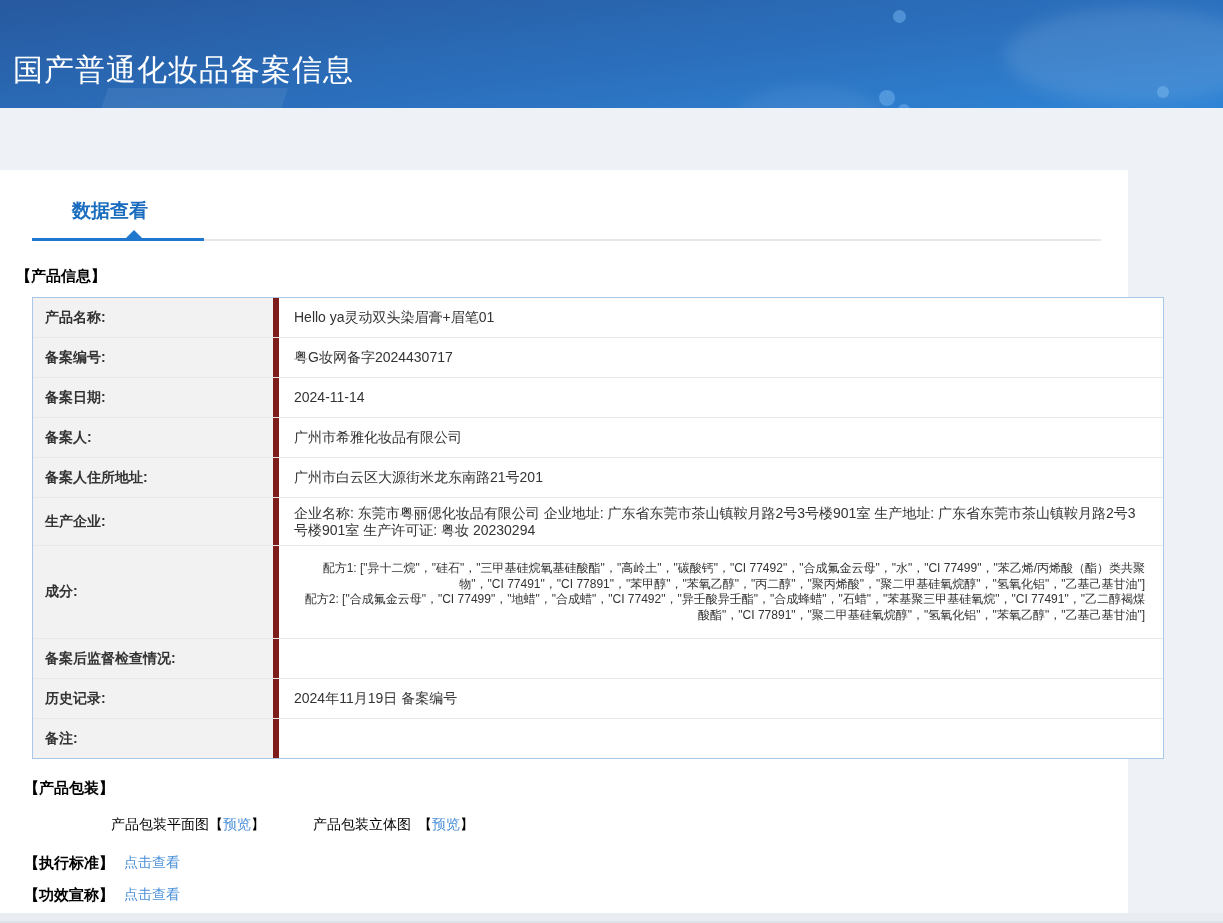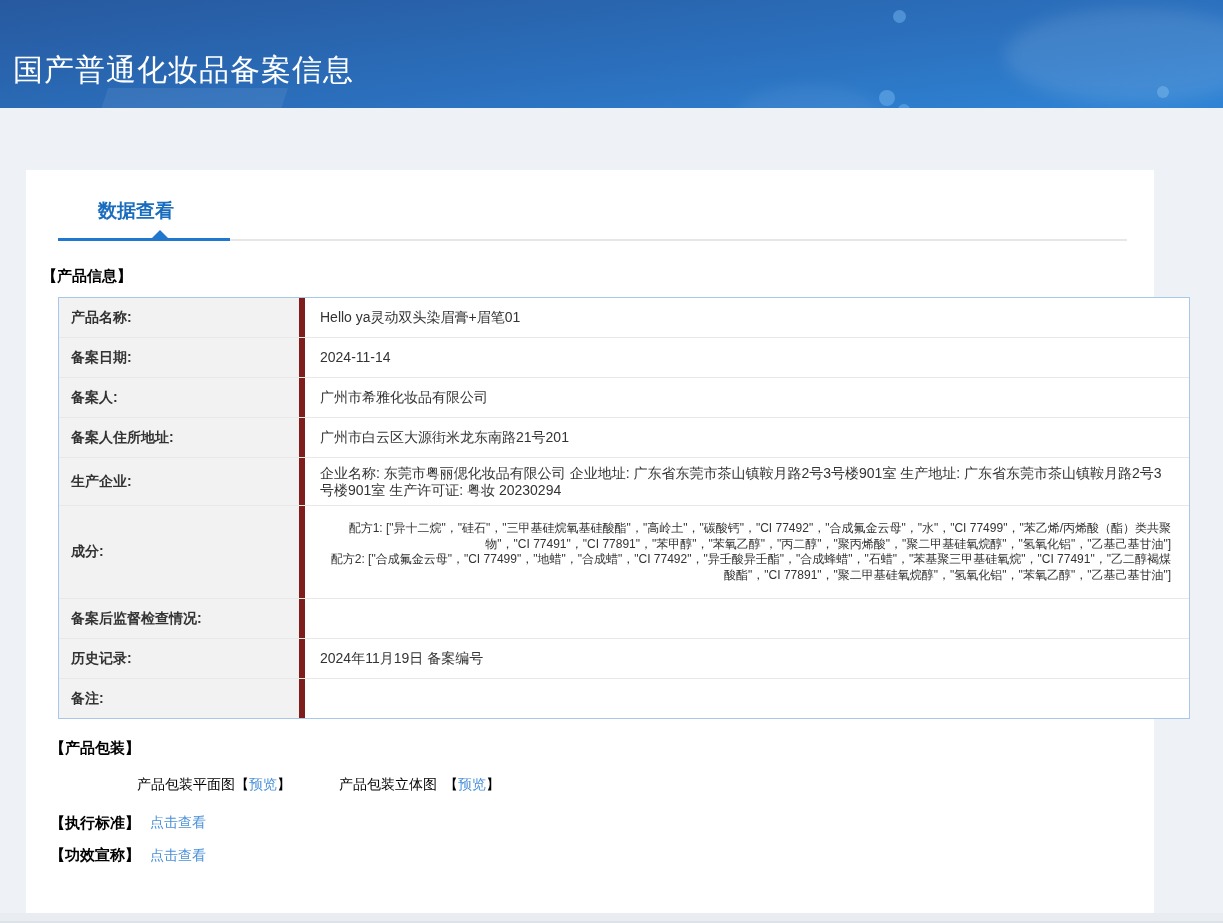--- a/index.html
+++ b/index.html
@@ -32,21 +32,21 @@
     background:rgba(255,255,255,0.06); filter:blur(7px);
   }
   .deco-dot { border-radius:50%; background:rgba(110,175,235,0.55); }
   .dot1 { left:893px; top:10px;  width:13px; height:13px; }
   .dot2 { left:879px; top:90px;  width:16px; height:16px; }
   .dot3 { left:898px; top:104px; width:12px; height:12px; }
   .dot4 { left:1157px; top:86px; width:12px; height:12px; background:rgba(130,190,240,0.45); }
 
   
   .card {
-    position:absolute; left:26px; top:170px; width:1128px; height:743px;
+    position:absolute; left:0; top:170px; width:1128px; height:743px;
     background:#ffffff;
   }
   
   .tabbar { padding-top:28px; }
   .tab {
     margin-left:72px; display:inline-block;
     font-size:19px; font-weight:bold; color:#1a6dbe; cursor:pointer;
   }
   .tab-line {
     position:relative; margin:15px 27px 0 32px; height:2px; background:#e7e7e7;
@@ -87,21 +87,21 @@
   
   .st-packaging { margin:20px 0 0 24px; }
   .packaging-row {
     margin:18px 0 0 111px; font-size:14px; color:#000;
   }
   .pk-stereo { margin-left:48px; }
   .pk-space { display:inline-block; width:7px; }
   .bracket { color:#000; font-size:14px; }
   a.link { color:#4a90d9; text-decoration:none; font-size:14px; cursor:pointer; }
   .std-row { margin:20px 0 0 24px; display:flex; align-items:flex-start; }
-  .eff-row { margin:13px 0 0 24px; display:flex; align-items:flex-end; }
+  .eff-row { margin:13px 0 0 24px; display:flex; align-items:flex-start; }
   .std-row .section-title, .eff-row .section-title { margin-right:10px; }
   
   .bottom-strip {
     position:absolute; left:0; top:913px; width:1223px; height:10px; background:#e9edf2;
     border-bottom:2px solid #dde2e8;
   }
 </style>
 </head>
 <body>
 
@@ -127,20 +127,24 @@
       <div class="tab-caret"></div>
     </div>
   </div>
 
   <div class="section-title st-product">【产品信息】</div>
 
   <div class="info-table">
     <div class="row">
       <div class="cell-label h40">产品名称:</div>
       <div class="cell-value h40">Hello ya灵动双头染眉膏+眉笔01</div>
+    </div>
+    <div class="row">
+      <div class="cell-label h40">备案编号:</div>
+      <div class="cell-value h40">粤G妆网备字2024430717</div>
     </div>
     <div class="row">
       <div class="cell-label h40">备案日期:</div>
       <div class="cell-value h40">2024-11-14</div>
     </div>
     <div class="row">
       <div class="cell-label h40">备案人:</div>
       <div class="cell-value h40">广州市希雅化妆品有限公司</div>
     </div>
     <div class="row">

